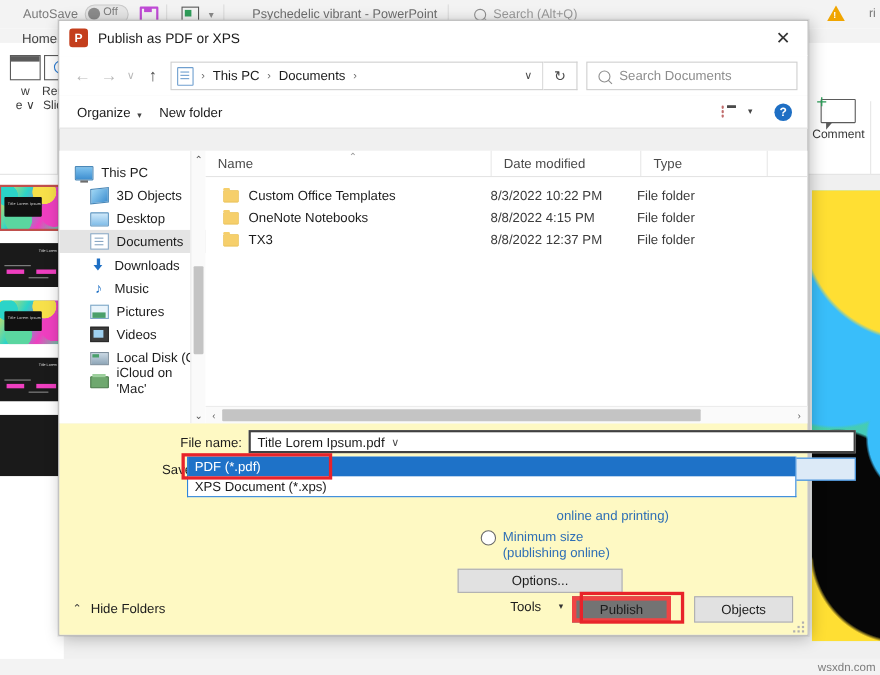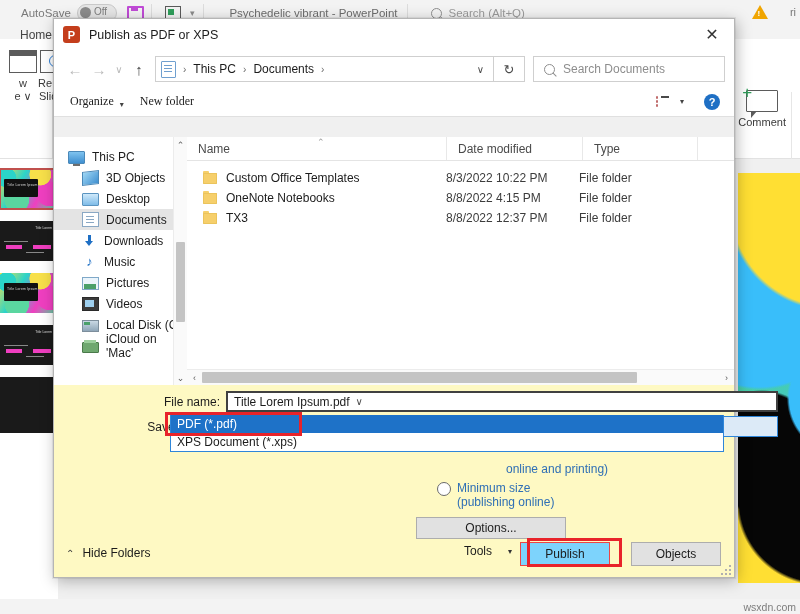--- a/index.html
+++ b/index.html
@@ -174,21 +174,21 @@
     width:190px;height:24px;border:1px solid #cfcfcf;background:#fff;margin-left:8px;
     display:flex;align-items:center;font-size:12px;color:#8d8d8d;
   }
   .mag2{width:9px;height:9px;border:1.3px solid #8e8e8e;border-radius:50%;position:relative;margin:0 8px 0 10px;}
   .mag2:after{content:"";position:absolute;right:-3px;bottom:-2px;width:5px;height:1.3px;background:#8e8e8e;transform:rotate(45deg);}
 
   .dlg-toolbar{
     height:29px;background:#fff;display:flex;align-items:center;
     border-bottom:1px solid #e0e0e0;font-size:12px;color:#1c1c1c;
   }
-  .tb-item{margin-left:16px;display:flex;align-items:flex-end;font-family:Liberation Serif, serif;}
+  .tb-item{margin-left:16px;display:flex;align-items:flex-end;}
   .tb-caret{margin-left:6px;font-size:8px;color:#444;}
   .tb-right{margin-left:auto;display:flex;align-items:center;}
   .viewico{width:13px;height:11px;position:relative;}
   .viewico span{position:absolute;left:5px;width:8px;height:1.5px;background:#4a4a4a;}
   .viewico span:nth-child(1){top:0;}
   .viewico span:nth-child(2){top:4px;}
   .viewico span:nth-child(3){top:8px;}
   .viewico i{position:absolute;left:0;width:2.5px;height:2.5px;background:#c06c6c;border-radius:1px;}
   .viewico i:nth-of-type(1){top:0;}
   .viewico i:nth-of-type(2){top:4px;}
@@ -275,21 +275,21 @@
   .radio-row{position:absolute;display:flex;align-items:flex-start;font-size:12px;color:#2f6fb5;}
   .radio{
     width:12px;height:12px;border:1.3px solid #6a6a6a;border-radius:50%;background:#fff;margin-right:6px;flex:none;margin-top:1px;
   }
   .radio-txt{line-height:14px;}
 
   .btn{
     background:#e1e1e1;border:1px solid #adadad;font-size:12px;color:#1c1c1c;
     display:flex;align-items:center;justify-content:center;box-sizing:border-box;
   }
-  .btn.primary{border:1px solid #ef4444;background:#7dd3fc;}
+  .btn.primary{border:4px solid #ef4444;background:#737373;}
 
   .dlg-footer{position:absolute;left:0;bottom:0;width:680px;height:44px;}
   .hide-folders{position:absolute;left:12px;top:13px;font-size:12px;color:#1c1c1c;display:flex;align-items:center;}
   .hf-caret{margin-right:8px;font-size:10px;color:#3a3a3a;}
   .tools-btn{position:absolute;right:222px;top:11px;display:flex;align-items:center;font-size:12px;color:#1c1c1c;}
   .tools-caret{margin-left:16px;font-size:8px;color:#333;}
   .resize-grip{position:absolute;right:3px;bottom:2px;width:10px;height:10px;}
   .resize-grip i{position:absolute;width:2px;height:2px;background:#b0b0b0;}
 
   .redbox{position:absolute;border:3px solid #e8232a;box-sizing:border-box;z-index:40;pointer-events:none;}

